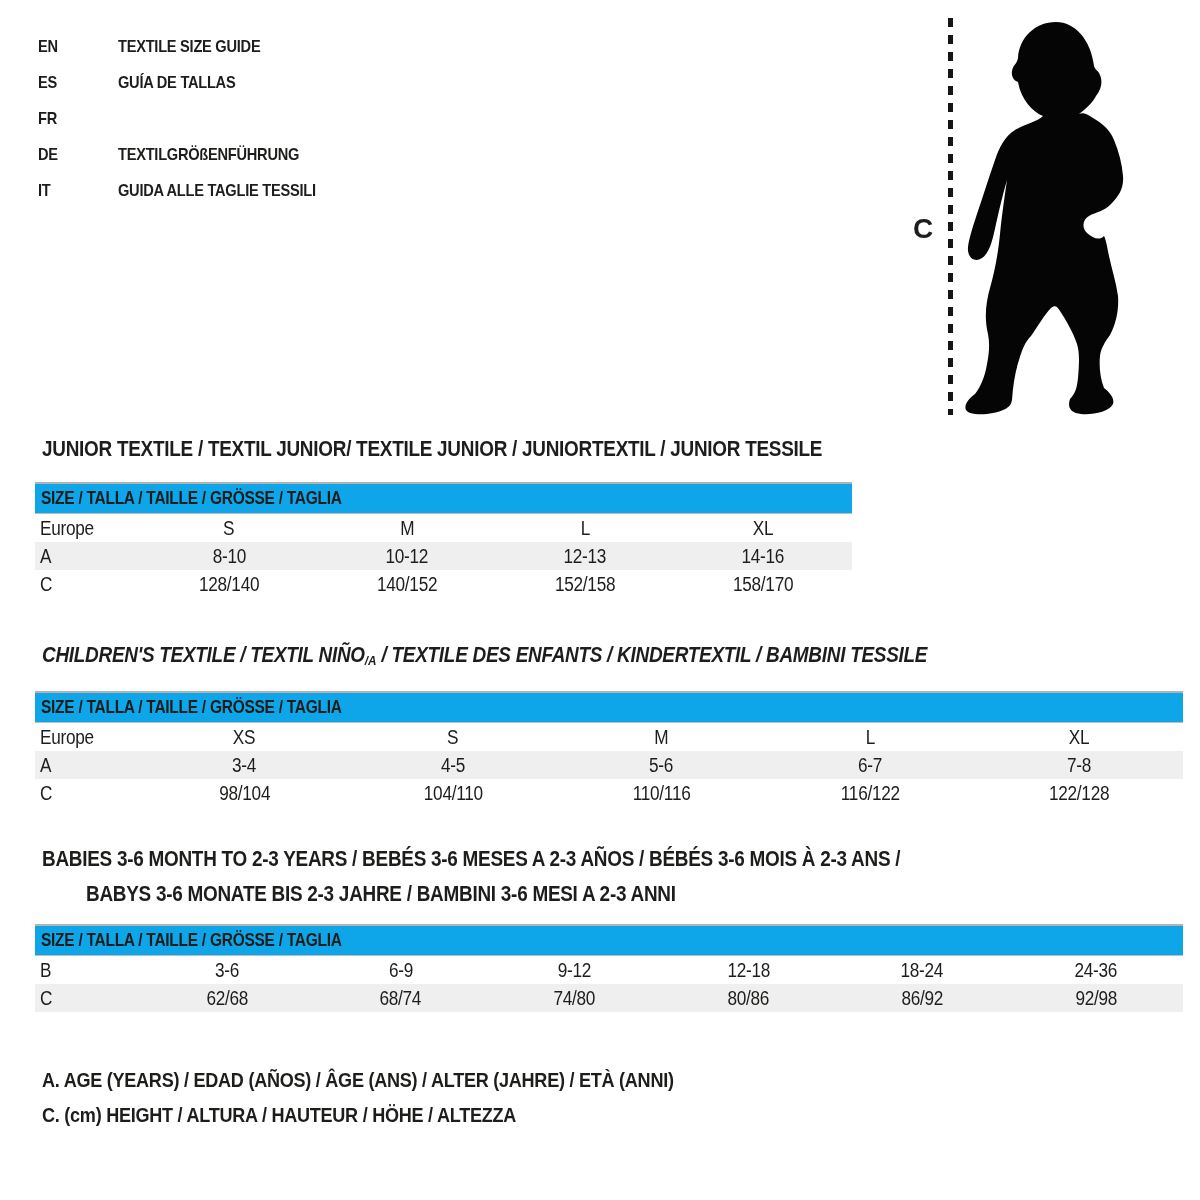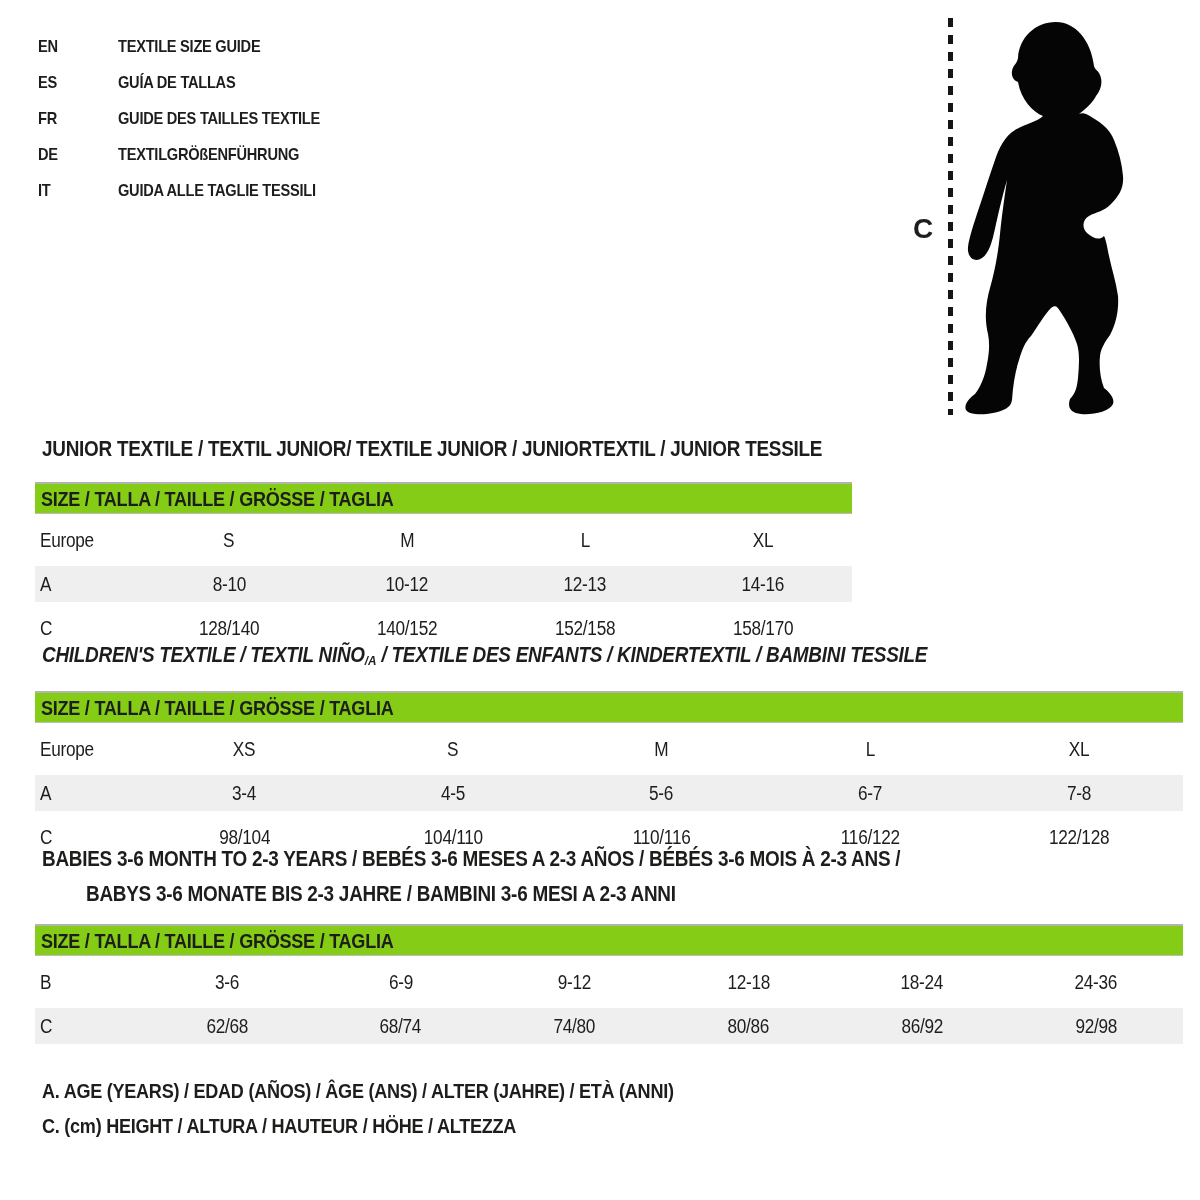--- a/index.html
+++ b/index.html
@@ -28,53 +28,52 @@
     font-size:28px;font-weight:bold;}
   .toddler{position:absolute;left:963px;top:18px;}
 
   
   .sec-h{position:absolute;left:42px;font-size:22px;font-weight:bold;white-space:nowrap;}
   .sub{font-size:0.62em;vertical-align:-0.22em;letter-spacing:0;}
 
   
   .sg-table{position:absolute;left:35px;}
   .size-bar{
-    height:29px;line-height:29px;background:#84cc16;
+    height:29px;line-height:29px;background:#0ea5e9;
     border-top:2px solid #b3b3b3;border-bottom:1px solid #bdbdbd;
-    padding-left:6px;font-size:21px;font-weight:bold;box-sizing:content-box;
+    padding-left:6px;font-size:18px;font-weight:bold;box-sizing:content-box;
   }
-  .trow{display:flex;height:36px;align-items:center;font-size:20px;margin-top:8px;}
+  .trow{display:flex;height:28px;align-items:center;font-size:20px;}
   .trow.shaded{background:#efefef;}
   .tlabel{flex:0 0 105px;padding-left:5px;box-sizing:border-box;}
   .tcell{flex:1;text-align:center;}
 
   .w817{width:817px;}
   .w1148{width:1148px;}
 
   
   .legend{position:absolute;left:42px;top:1068px;}
-  .legend-line{height:35px;display:flex;align-items:flex-end;font-size:21px;font-weight:bold;}
+  .legend-line{height:35px;display:flex;align-items:flex-start;font-size:21px;font-weight:bold;}
 </style>
 </head>
 <body>
 
 <div class="canvas">
 
   <div class="lang-list">
     <div class="lang-row">
       <span class="lang-code"><span class="cx">EN</span></span>
       <span class="lang-title"><span class="cx">TEXTILE SIZE GUIDE</span></span>
     </div>
     <div class="lang-row">
       <span class="lang-code"><span class="cx">ES</span></span>
       <span class="lang-title"><span class="cx">GUÍA DE TALLAS</span></span>
     </div>
     <div class="lang-row">
       <span class="lang-code"><span class="cx">FR</span></span>
-      <span class="lang-title"><span class="cx">GUIDE DES TAILLES TEXTILE</span></span>
     </div>
     <div class="lang-row">
       <span class="lang-code"><span class="cx">DE</span></span>
       <span class="lang-title"><span class="cx">TEXTILGRÖßENFÜHRUNG</span></span>
     </div>
     <div class="lang-row">
       <span class="lang-code"><span class="cx">IT</span></span>
       <span class="lang-title"><span class="cx">GUIDA ALLE TAGLIE TESSILI</span></span>
     </div>
   </div>

